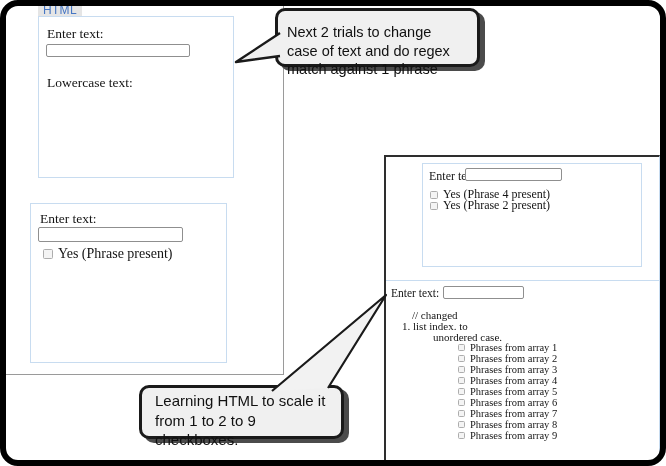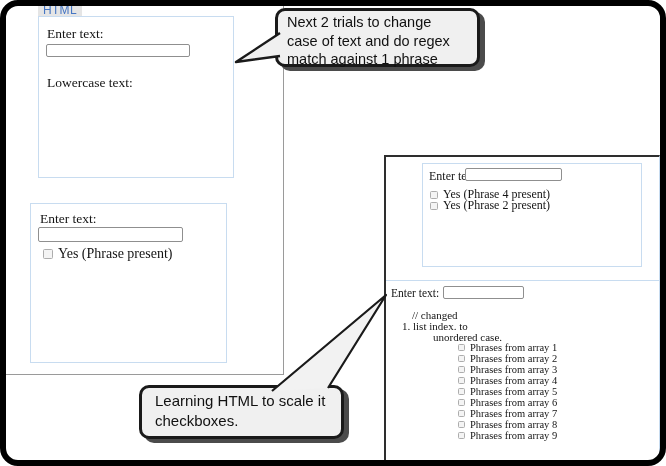--- a/index.html
+++ b/index.html
@@ -53,21 +53,21 @@
   .rb-input { position:absolute; left:57px; top:129px; width:81px; height:13px; }
   .rb-comment { position:absolute; left:26px; top:152px; font-size:11px; }
   .rb-listitem { position:absolute; left:16px; top:163px; font-size:11px; }
   .rb-subitem { position:absolute; left:47px; top:174px; font-size:11px; }
   .rb-cbrow { left:72px; }
   .rb-cbrow .lbl { font-size:10.5px; }
 
   
   .bubble { position:absolute; background:#f0f0f0; border:3px solid #1a1a1a; border-radius:10px;
             box-shadow:5px 4px 0 #4b4b4b; color:#111; z-index:5; }
-  .b1 { left:275px; top:8px; width:205px; height:59px; padding:2px 6px 0 9px; font-size:14.5px; line-height:18.5px; }
+  .b1 { left:275px; top:8px; width:205px; height:59px; padding:12px 6px 0 9px; font-size:14.5px; line-height:18.5px; }
   .b2 { left:139px; top:385px; width:205px; height:54px; padding:3px 4px 0 13px; font-size:15px; line-height:19.5px; }
   .tails { position:absolute; inset:0; width:666px; height:466px; z-index:10; pointer-events:none; }
 </style>
 </head>
 <body>
 
 <div class="stage">
 
   <div class="leftcol"></div>
 
@@ -149,20 +149,21 @@
   </div>
 
   <div class="bubble b1">
     <div>Next 2 trials to change</div>
     <div>case of text and do regex</div>
     <div>match against 1 phrase</div>
   </div>
 
   <div class="bubble b2">
     <div>Learning HTML to scale it</div>
+    <div>from 1 to 2 to 9</div>
     <div>checkboxes.</div>
   </div>
 
   <svg class="tails" viewBox="0 0 666 466">
 
     <polygon points="236,62 280,33 280,56" fill="#f0f0f0"></polygon>
     <path d="M280,33 L236,62 L280,56" fill="none" stroke="#1a1a1a" stroke-width="2.4" stroke-linejoin="round"></path>
 
     <polygon points="386,295 272,391 328,388" fill="#f2f2f2"></polygon>
     <path d="M272,391 L386,295 L328,388" fill="none" stroke="#1a1a1a" stroke-width="2.2" stroke-linejoin="round"></path>

